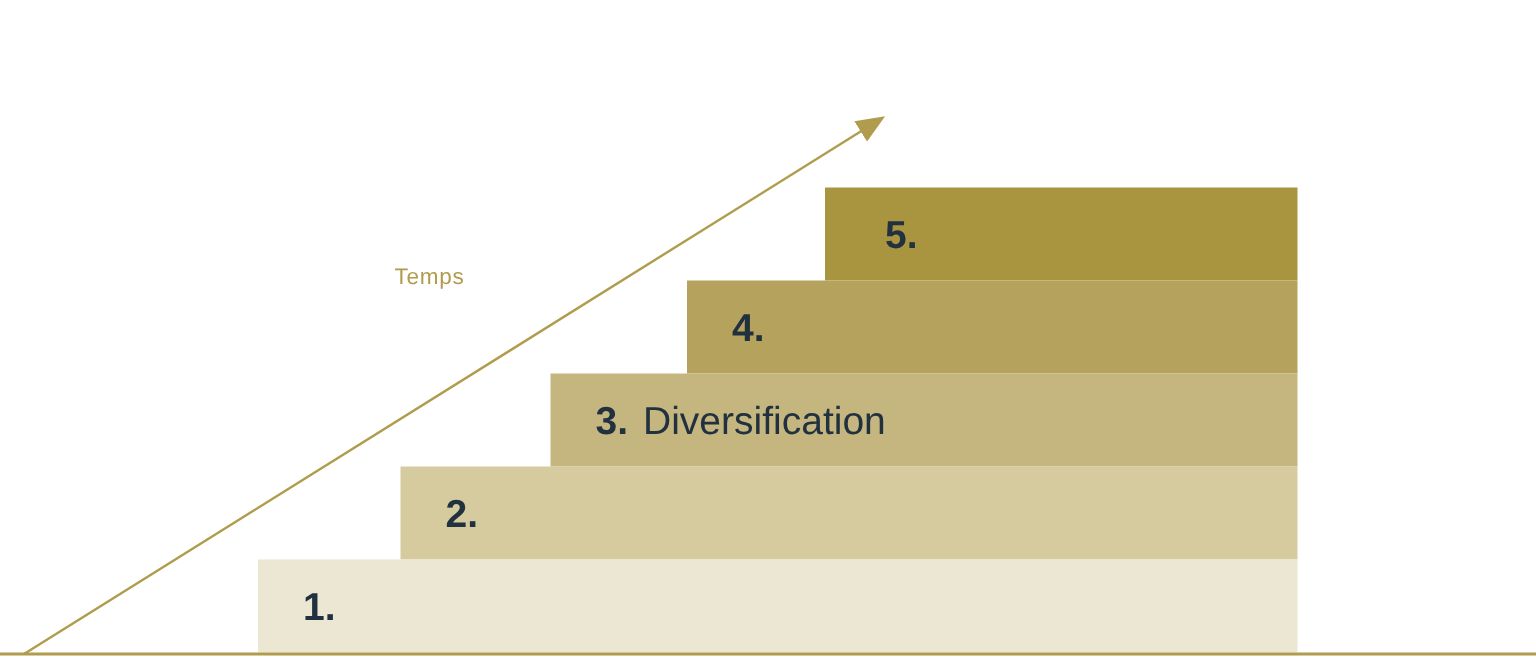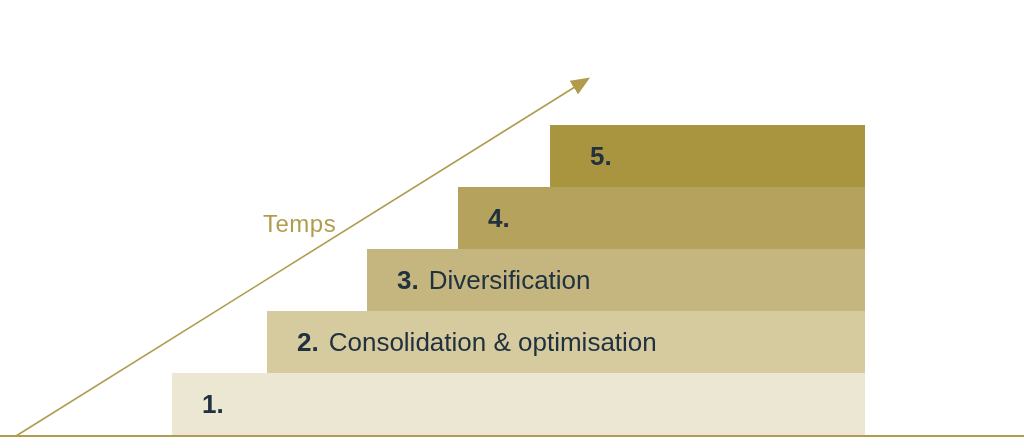--- a/index.html
+++ b/index.html
@@ -19,22 +19,22 @@
     position: absolute;
     left: 0;
     top: 0;
     width: 1024px;
     height: 448px;
     pointer-events: none;
   }
   .time-label {
     position: absolute;
     left: 263px;
-    top: 210px;
-    font-size: 24px;
+    top: 176px;
+    font-size: 15px;
     letter-spacing: 0.5px;
     color: #b09c4c;
   }
   .step {
     position: absolute;
     height: 62px;
     display: flex;
     align-items: center;
     padding-left: 30px;
     box-sizing: border-box;
@@ -83,21 +83,20 @@
     <span class="num">4.</span>
   </div>
 
   <div class="step step-3" style="background-color: rgb(196, 182, 126);">
     <span class="num">3.</span>
     <span class="lbl">Diversification</span>
   </div>
 
   <div class="step step-2" style="background-color: rgb(213, 203, 159);">
     <span class="num">2.</span>
-    <span class="lbl">Consolidation &amp; optimisation</span>
   </div>
 
   <div class="step step-1" style="background-color: rgb(236, 231, 210);">
     <span class="num">1.</span>
   </div>
 
   <div class="baseline" style="background-color: rgb(176, 156, 76);"></div>
 
 </div>
 

